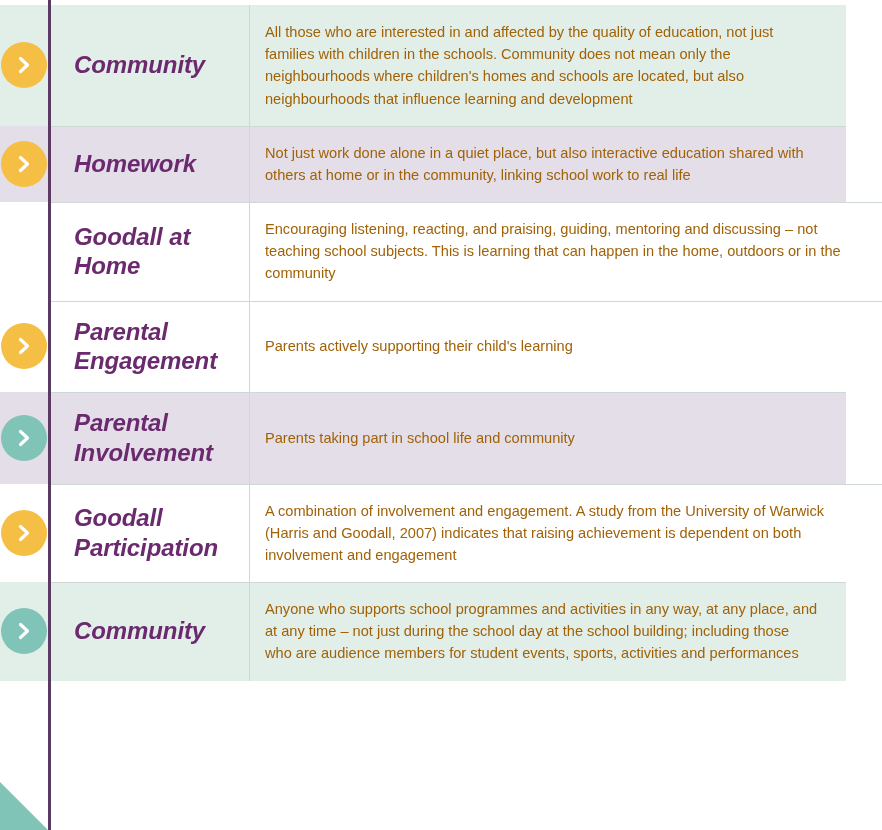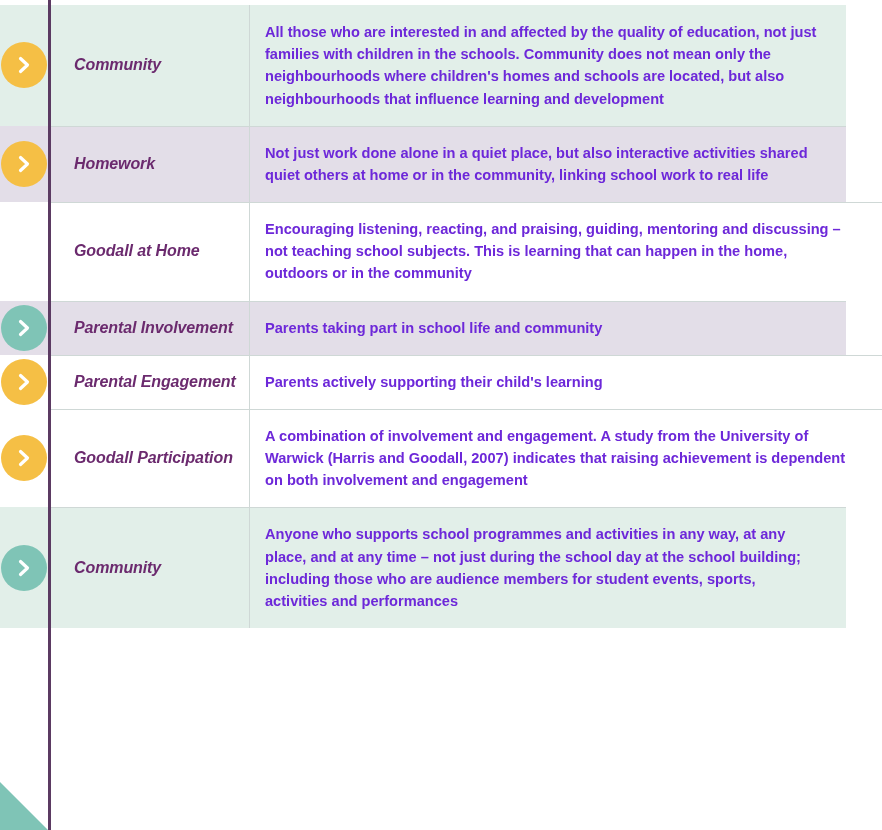--- a/index.html
+++ b/index.html
@@ -115,39 +115,39 @@
     position: absolute;
     right: 0;
     top: 0;
     bottom: 0;
     width: 1px;
     background: #cfd8d6;
   }
   .term-text {
     font-weight: bold;
     font-style: italic;
-    font-size: 16px;
+    font-size: 24px;
     line-height: 1.24;
     color: #6b2a6e;
     letter-spacing: -0.1px;
   }
 
   
   .def-cell {
     flex: 1 1 auto;
     box-sizing: border-box;
     padding: 16px 28px 16px 15px;
     display: flex;
     align-items: center;
   }
   .def-text {
-    font-weight: bold;
+    font-weight: normal;
     font-size: 14.6px;
     line-height: 1.52;
-    color: #6d28d9;
+    color: #a16207;
   }
 </style>
 </head>
 <body>
 
 <div class="spine"></div>
 
 <div class="glossary">
     <div class="row tint-mint">
       <div class="icon-cell">
@@ -169,60 +169,60 @@
         <span class="chev amber">
           <svg width="22" height="22" viewBox="0 0 22 22" aria-hidden="true">
             <path d="M7.5 4.5 L14.5 11 L7.5 17.5" fill="none" stroke="#ffffff" stroke-width="3.2" stroke-linecap="round" stroke-linejoin="round"></path>
           </svg>
         </span>
       </div>
       <div class="term-cell">
         <div class="term-text">Homework</div>
       </div>
       <div class="def-cell">
-        <div class="def-text">Not just work done alone in a quiet place, but also interactive activities shared quiet others at home or in the community, linking school work to real life</div>
+        <div class="def-text">Not just work done alone in a quiet place, but also interactive education shared with others at home or in the community, linking school work to real life</div>
       </div>
     </div>
     <div class="row tint-white">
       <div class="icon-cell"></div>
       <div class="term-cell">
         <div class="term-text">Goodall at Home</div>
       </div>
       <div class="def-cell">
         <div class="def-text">Encouraging listening, reacting, and praising, guiding, mentoring and discussing – not teaching school subjects. This is learning that can happen in the home, outdoors or in the community</div>
       </div>
     </div>
+    <div class="row tint-white">
+      <div class="icon-cell">
+        <span class="chev amber">
+          <svg width="22" height="22" viewBox="0 0 22 22" aria-hidden="true">
+            <path d="M7.5 4.5 L14.5 11 L7.5 17.5" fill="none" stroke="#ffffff" stroke-width="3.2" stroke-linecap="round" stroke-linejoin="round"></path>
+          </svg>
+        </span>
+      </div>
+      <div class="term-cell">
+        <div class="term-text">Parental Engagement</div>
+      </div>
+      <div class="def-cell">
+        <div class="def-text">Parents actively supporting their child's learning</div>
+      </div>
+    </div>
     <div class="row tint-lilac">
       <div class="icon-cell">
         <span class="chev teal">
           <svg width="22" height="22" viewBox="0 0 22 22" aria-hidden="true">
             <path d="M7.5 4.5 L14.5 11 L7.5 17.5" fill="none" stroke="#ffffff" stroke-width="3.2" stroke-linecap="round" stroke-linejoin="round"></path>
           </svg>
         </span>
       </div>
       <div class="term-cell">
         <div class="term-text">Parental Involvement</div>
       </div>
       <div class="def-cell">
         <div class="def-text">Parents taking part in school life and community</div>
-      </div>
-    </div>
-    <div class="row tint-white">
-      <div class="icon-cell">
-        <span class="chev amber">
-          <svg width="22" height="22" viewBox="0 0 22 22" aria-hidden="true">
-            <path d="M7.5 4.5 L14.5 11 L7.5 17.5" fill="none" stroke="#ffffff" stroke-width="3.2" stroke-linecap="round" stroke-linejoin="round"></path>
-          </svg>
-        </span>
-      </div>
-      <div class="term-cell">
-        <div class="term-text">Parental Engagement</div>
-      </div>
-      <div class="def-cell">
-        <div class="def-text">Parents actively supporting their child's learning</div>
       </div>
     </div>
     <div class="row tint-white">
       <div class="icon-cell">
         <span class="chev amber">
           <svg width="22" height="22" viewBox="0 0 22 22" aria-hidden="true">
             <path d="M7.5 4.5 L14.5 11 L7.5 17.5" fill="none" stroke="#ffffff" stroke-width="3.2" stroke-linecap="round" stroke-linejoin="round"></path>
           </svg>
         </span>
       </div>

